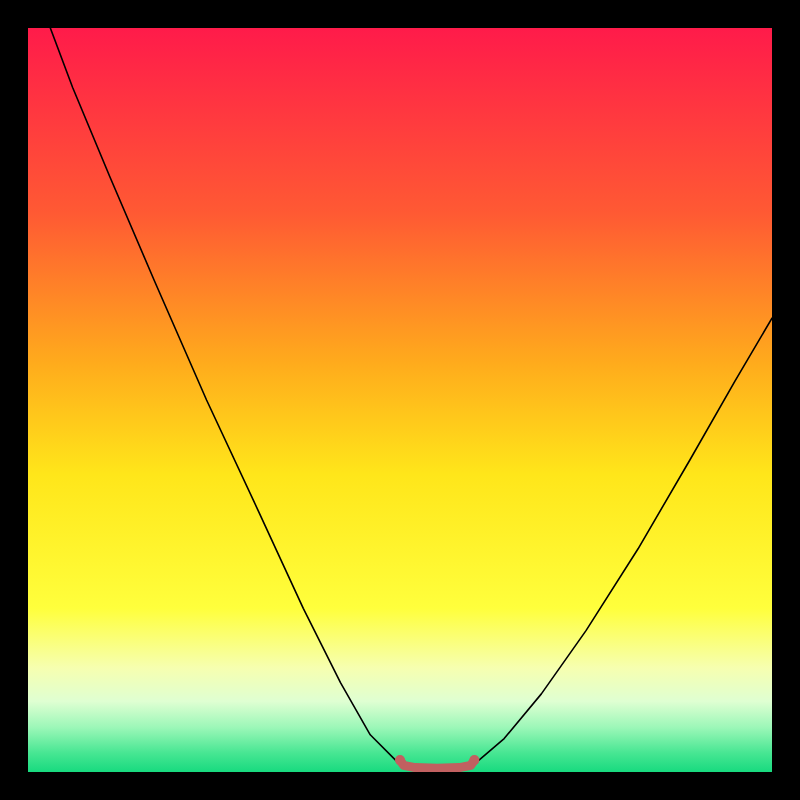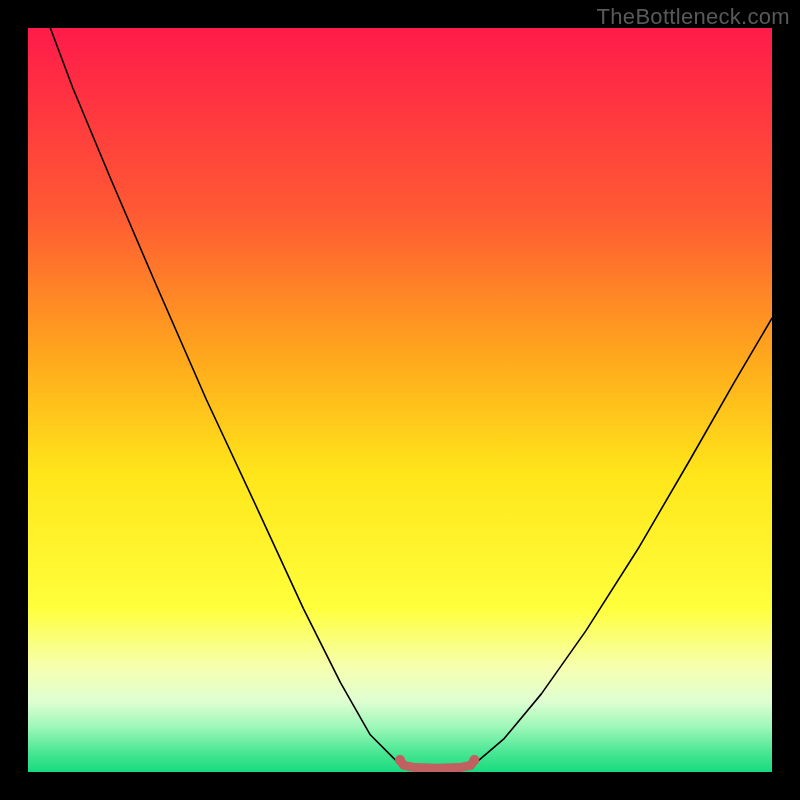--- a/index.html
+++ b/index.html
@@ -49,21 +49,20 @@
     top: 0;
     width: 100%;
     height: 100%;
   }
 </style>
 </head>
 <body>
 
 <div class="stage">
 
-  <div class="watermark">TheBottleneck.com</div>
 
   <div class="plot-frame">
 
     <svg class="gradient-bg" viewBox="0 0 744 744" preserveAspectRatio="none">
       <defs>
         <linearGradient id="bgGrad" x1="0" y1="0" x2="0" y2="1">
             <stop offset="0%" stop-color="#ff1b4a"></stop>
             <stop offset="25%" stop-color="#ff5a33"></stop>
             <stop offset="45%" stop-color="#ffab1c"></stop>
             <stop offset="60%" stop-color="#ffe61a"></stop>

